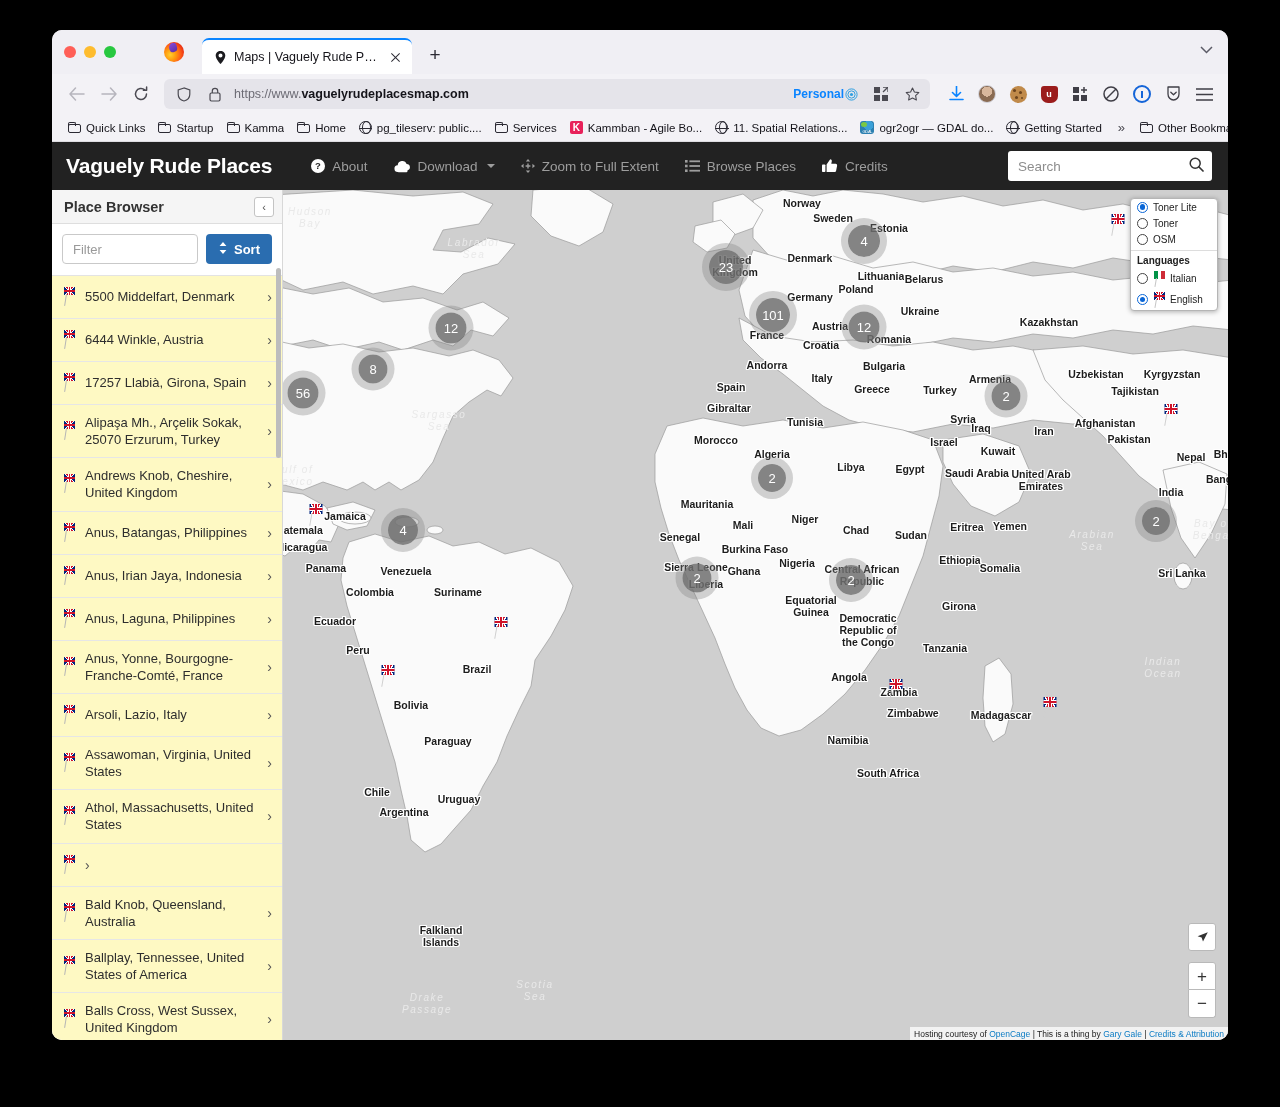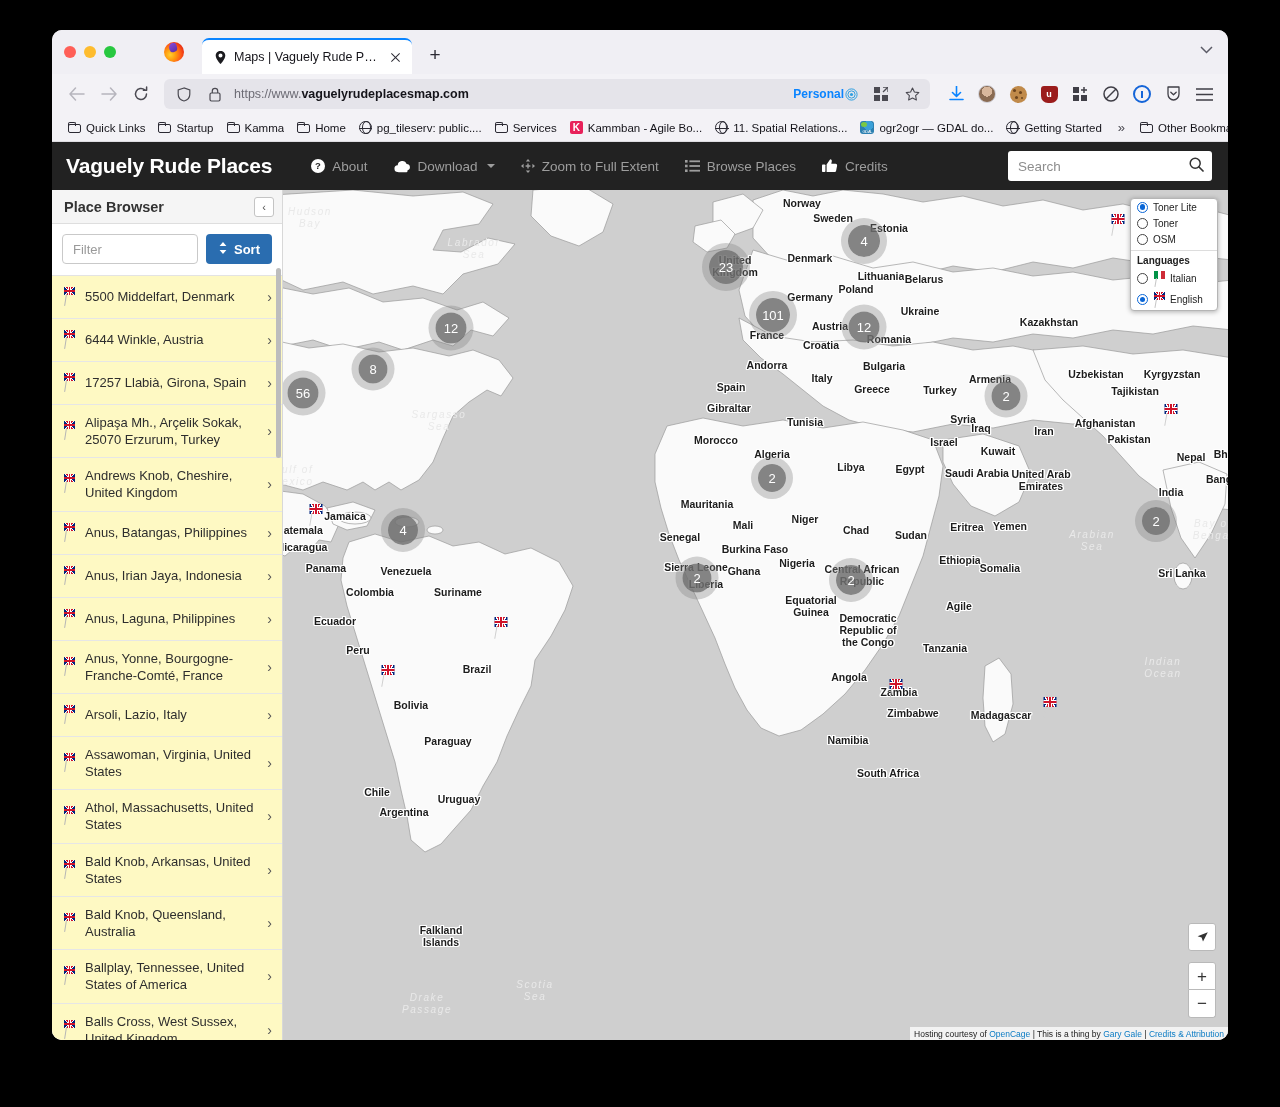--- a/index.html
+++ b/index.html
@@ -817,21 +817,20 @@
                 <span class="stick"></span>
               </span>
               <span class="nm">Athol, Massachusetts, United States</span>
               <span class="arr">›</span>
             </div>
             <div class="place-row">
               <span class="pinflag">
                 <span class="fl uk-flag"></span>
                 <span class="stick"></span>
               </span>
-              <span class="nm">Bald Knob, Arkansas, United States</span>
               <span class="arr">›</span>
             </div>
             <div class="place-row">
               <span class="pinflag">
                 <span class="fl uk-flag"></span>
                 <span class="stick"></span>
               </span>
               <span class="nm">Bald Knob, Queensland, Australia</span>
               <span class="arr">›</span>
             </div>
@@ -1120,21 +1119,21 @@
             <div class="mlabel" style="left: 528px; top: 416px;">
               <div>Equatorial</div>
               <div>Guinea</div>
             </div>
             <div class="mlabel" style="left: 585px; top: 440px;">
               <div>Democratic</div>
               <div>Republic of</div>
               <div>the Congo</div>
             </div>
             <div class="mlabel" style="left: 676px; top: 416px;">
-              <div>Agile</div>
+              <div>Girona</div>
             </div>
             <div class="mlabel" style="left: 662px; top: 458px;">
               <div>Tanzania</div>
             </div>
             <div class="mlabel" style="left: 566px; top: 487px;">
               <div>Angola</div>
             </div>
             <div class="mlabel" style="left: 616px; top: 502px;">
               <div>Zambia</div>
             </div>

